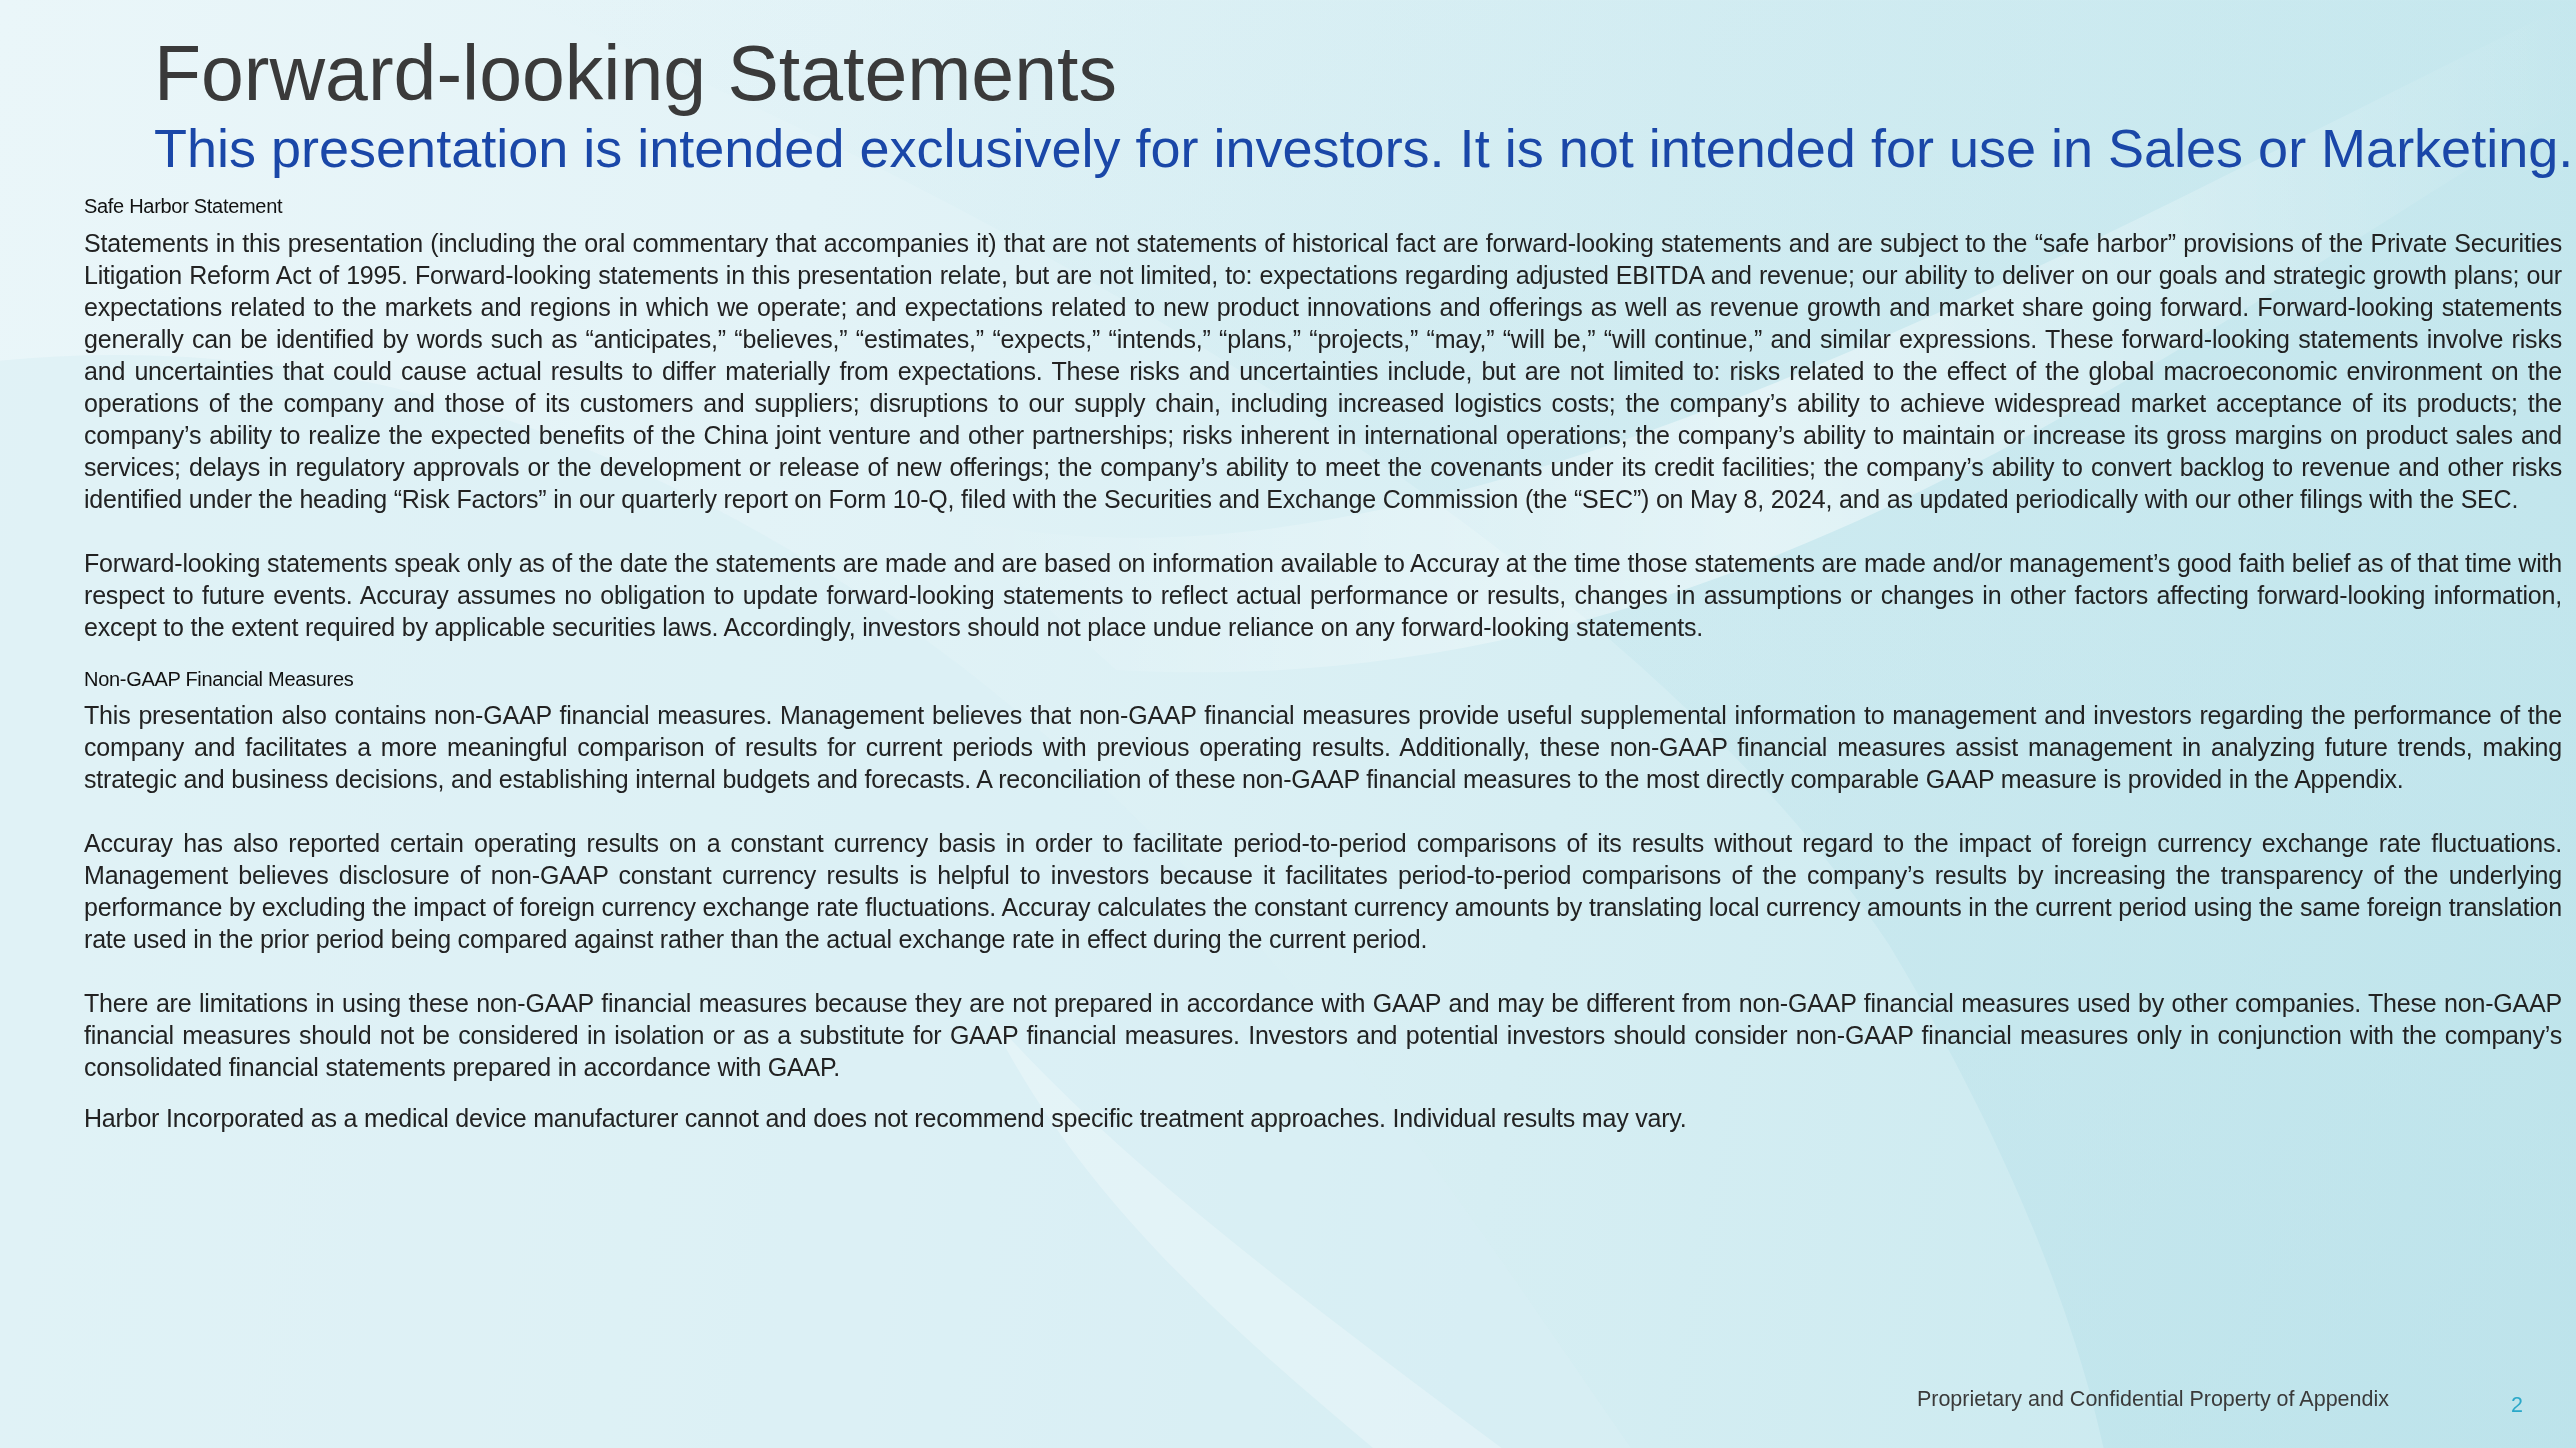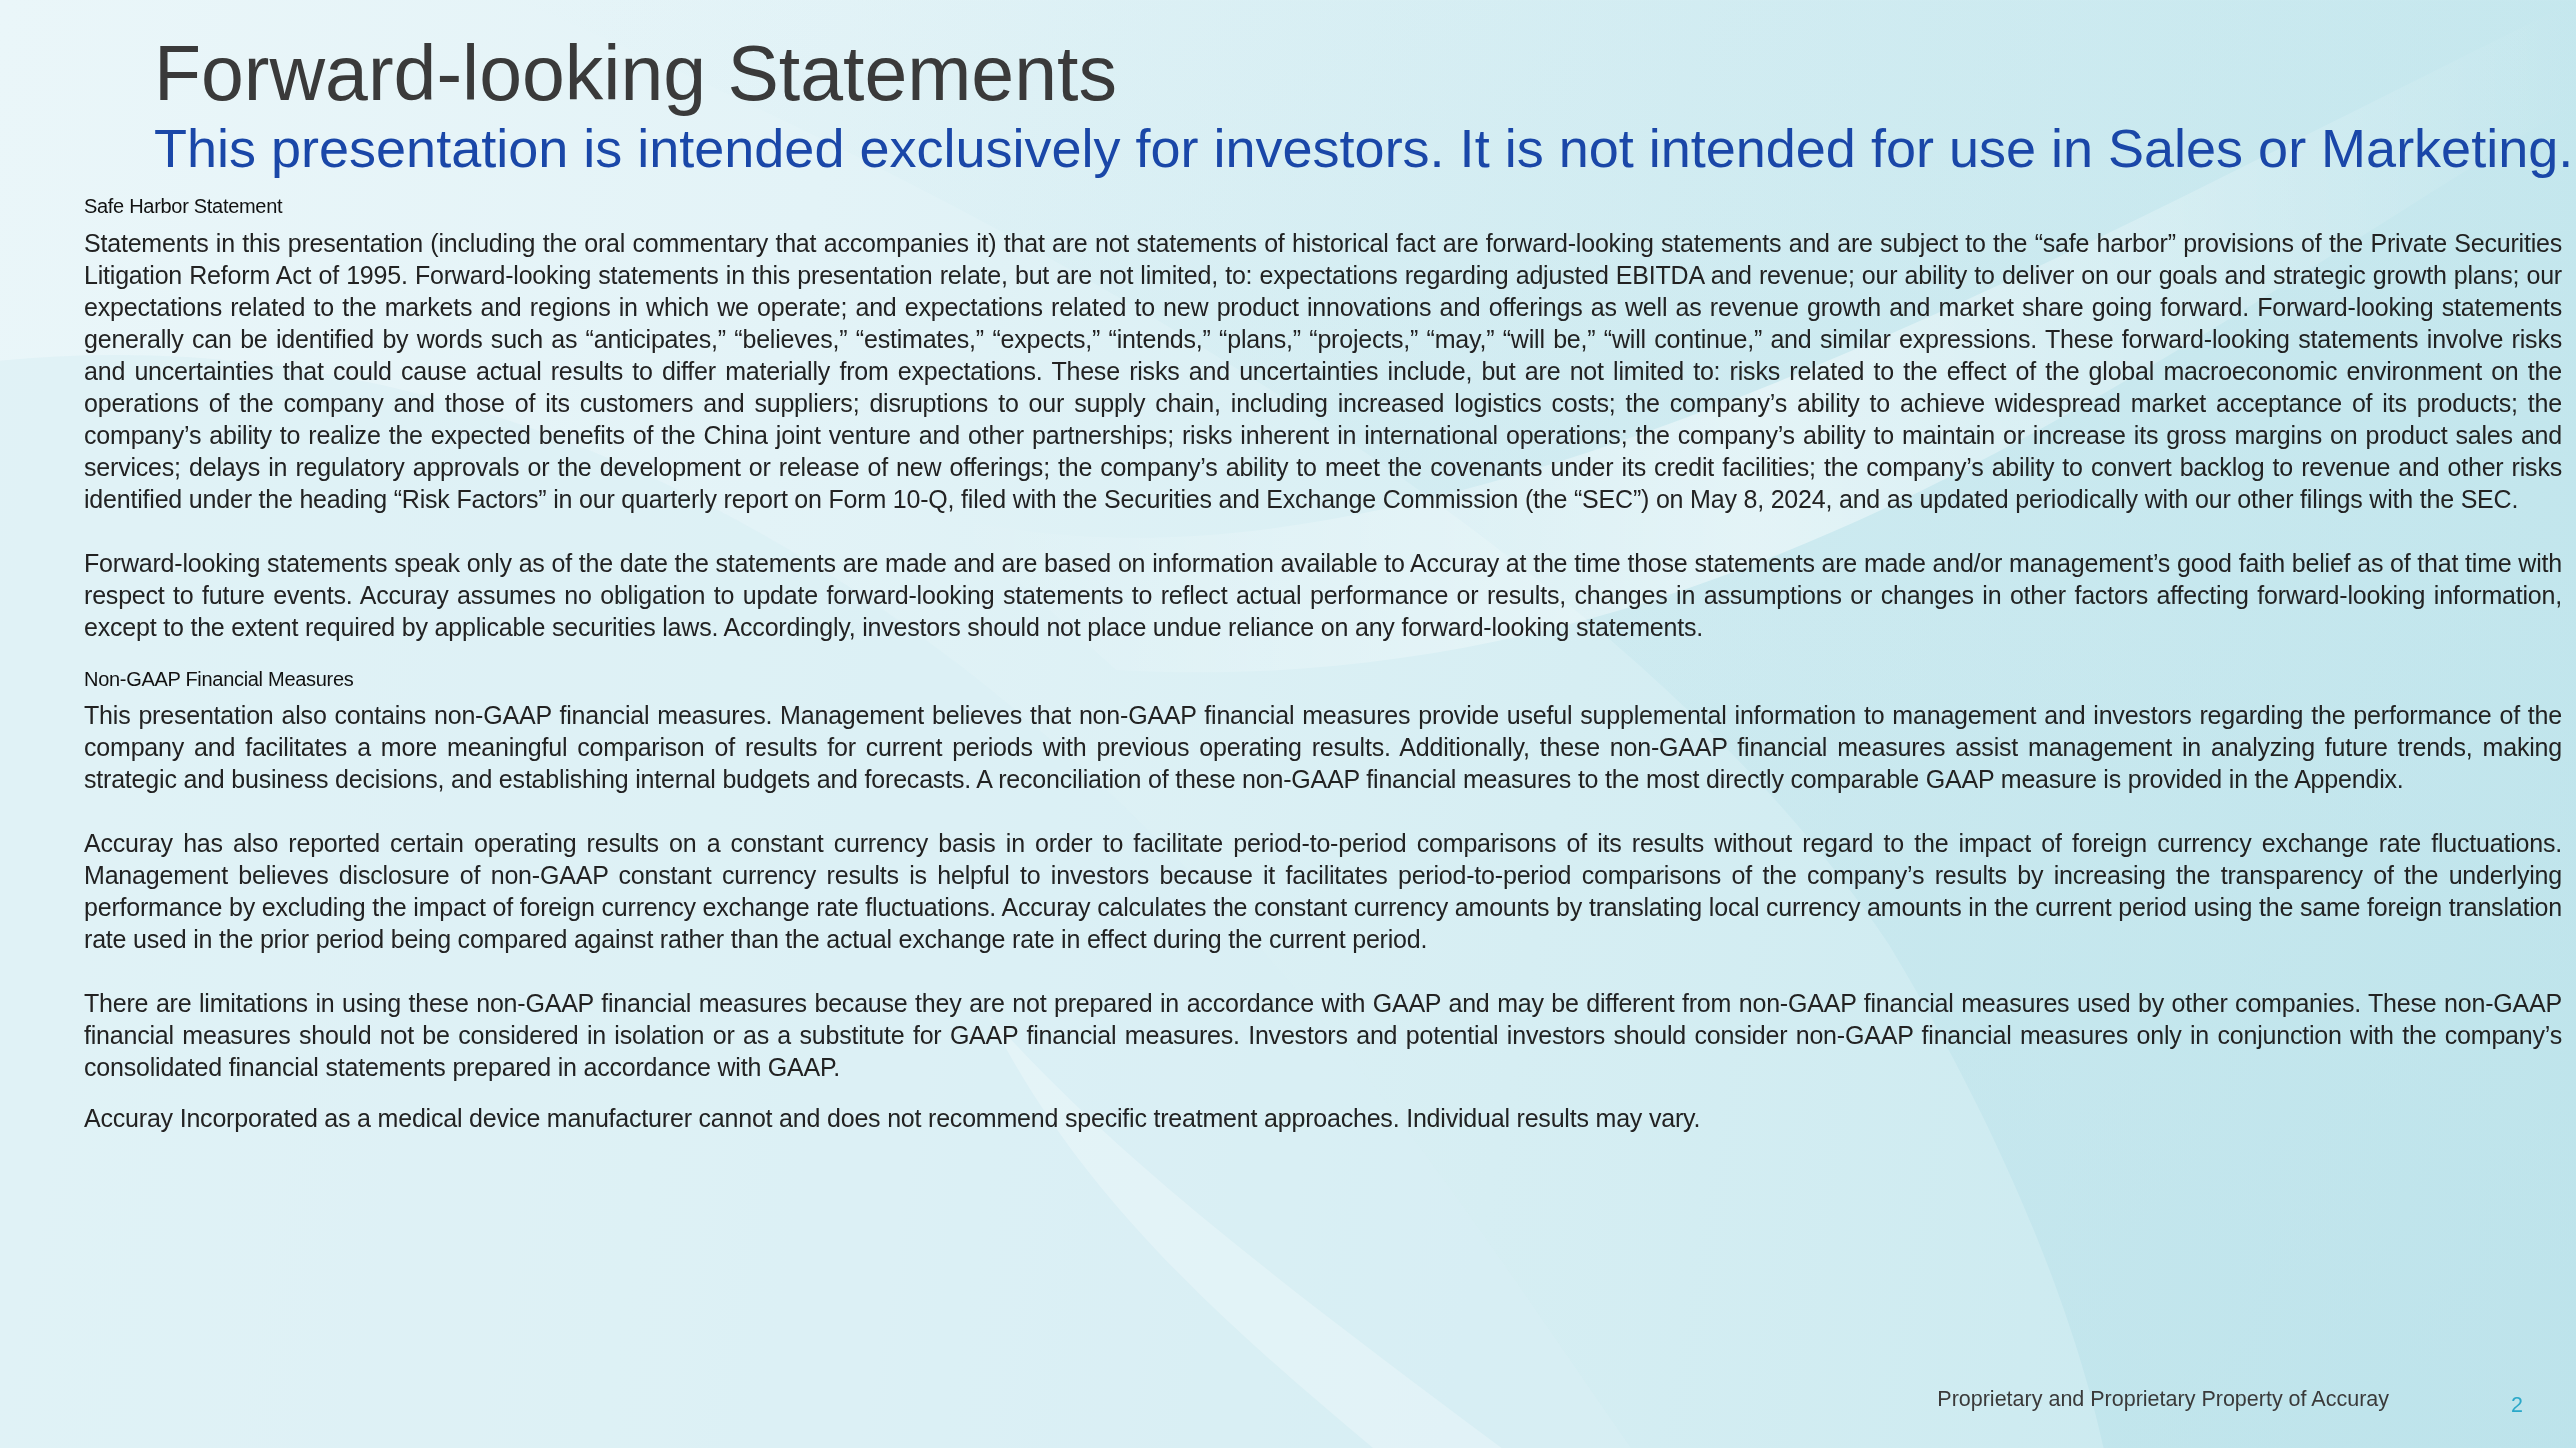--- a/index.html
+++ b/index.html
@@ -137,22 +137,22 @@
       <div class="gap-lg"></div>
       <p class="para last-line-left">Accuray has also reported certain operating results on a constant currency basis in order to facilitate period-to-period comparisons of its results without regard to the impact of foreign currency exchange rate fluctuations. Management believes disclosure of non-GAAP constant currency results is helpful to investors because it facilitates period-to-period comparisons of the company’s results by increasing the transparency of the underlying performance by excluding the impact of foreign currency exchange rate fluctuations. Accuray calculates the constant currency amounts by translating local currency amounts in the current period using the same foreign translation rate used in the prior period being compared against rather than the actual exchange rate in effect during the current period.</p>
       <div class="gap-lg"></div>
       <p class="para last-line-left">There are limitations in using these non-GAAP financial measures because they are not prepared in accordance with GAAP and may be different from non-GAAP financial measures used by other companies. These non-GAAP financial measures should not be considered in isolation or as a substitute for GAAP financial measures. Investors and potential investors should consider non-GAAP financial measures only in conjunction with the company’s consolidated financial statements prepared in accordance with GAAP.</p>
     </section>
 
     <div class="gap-sm"></div>
 
     <section>
       <div class="heading-gap"></div>
-      <p class="para last-line-left">Accuray Incorporated as a medical device manufacturer cannot and does not recommend specific treatment approaches. Individual results may vary.</p>
+      <p class="para last-line-left">Harbor Incorporated as a medical device manufacturer cannot and does not recommend specific treatment approaches. Individual results may vary.</p>
     </section>
 
   </div>
 
-  <div class="footer-text">Proprietary and Proprietary Property of Accuray</div>
+  <div class="footer-text">Proprietary and Confidential Property of Appendix</div>
   <div class="page-number">2</div>
 
 </div>
 
 
 </body></html>

